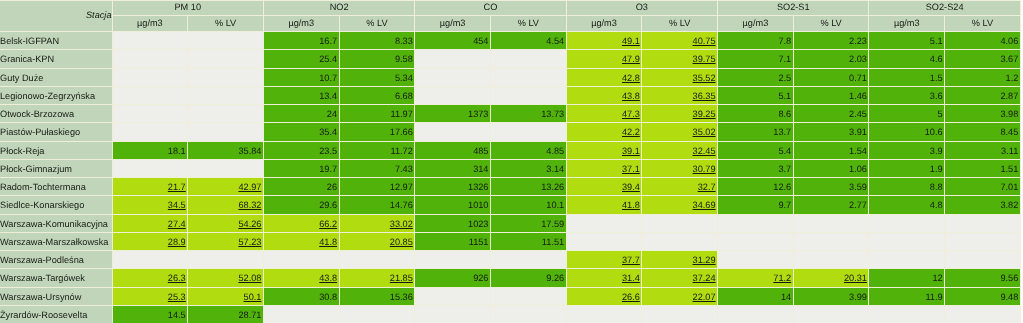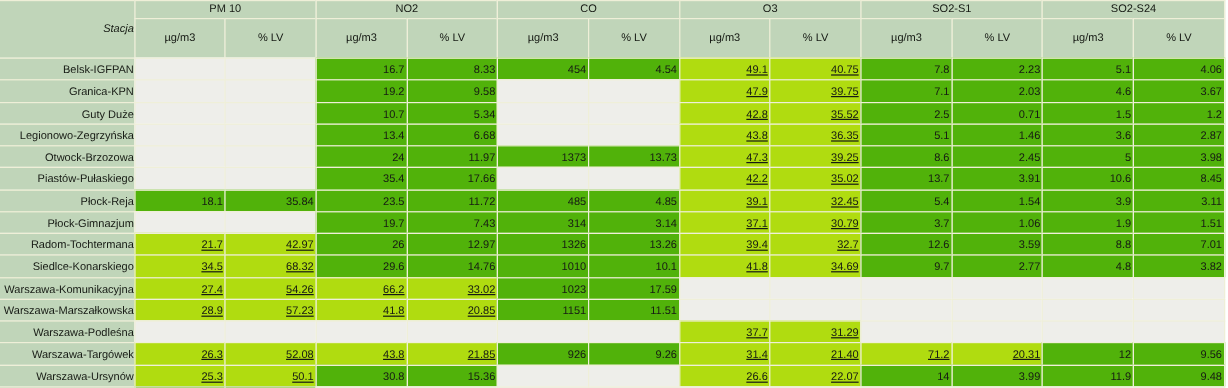--- a/index.html
+++ b/index.html
@@ -50,39 +50,39 @@
   col.last { width: 76.69px; }
   .hdr { background: var(--header-bg); }
   thead tr:first-child th { border-top: none; }
   th.grp {
     height: 15px;
     text-align: center;
     vertical-align: middle;
     line-height: 15px;
   }
   th.sub {
-    height: 33px;
+    height: 16px;
     text-align: center;
     vertical-align: middle;
     line-height: 17.7px;
   }
   th.stacja {
     text-align: right;
     vertical-align: middle;
     line-height: 33.2px;
     font-style: italic;
   }
   thead th > span { display: block; position: relative; top: 0px; }
   tbody tr { height: 18.25px; }
   tbody td { height: 18.25px; vertical-align: middle; line-height: 18.25px; }
   tbody td > span { display: block; position: relative; top: 1.2px; }
   #aq-table td.st {
     background: var(--station-bg);
     padding-left: 0px;
-    text-align: right;
+    text-align: left;
     margin-top: 25px;
   }
   #aq-table td.v {
     text-align: right;
     padding-right: 1.5px;
   }
   td.d { background: var(--lvl-good); }
   td.l { background: var(--lvl-mod); text-decoration: underline; }
   td.e { background: var(--empty-bg); }
 </style>
@@ -206,21 +206,21 @@
           <span>4.06</span>
         </td>
     </tr>
     <tr>
       <td class="st">
           <span>Granica-KPN</span>
         </td>
       <td class="v e"></td>
       <td class="v e"></td>
       <td class="v d">
-          <span>19.2</span>
+          <span>25.4</span>
         </td>
       <td class="v d">
           <span>9.58</span>
         </td>
       <td class="v e"></td>
       <td class="v e"></td>
       <td class="v l">
           <span>47.9</span>
         </td>
       <td class="v l">
@@ -633,21 +633,21 @@
       <td class="v d">
           <span>926</span>
         </td>
       <td class="v d">
           <span>9.26</span>
         </td>
       <td class="v l">
           <span>31.4</span>
         </td>
       <td class="v l">
-          <span>21.40</span>
+          <span>37.24</span>
         </td>
       <td class="v l">
           <span>71.2</span>
         </td>
       <td class="v l">
           <span>20.31</span>
         </td>
       <td class="v d">
           <span>12</span>
         </td>

